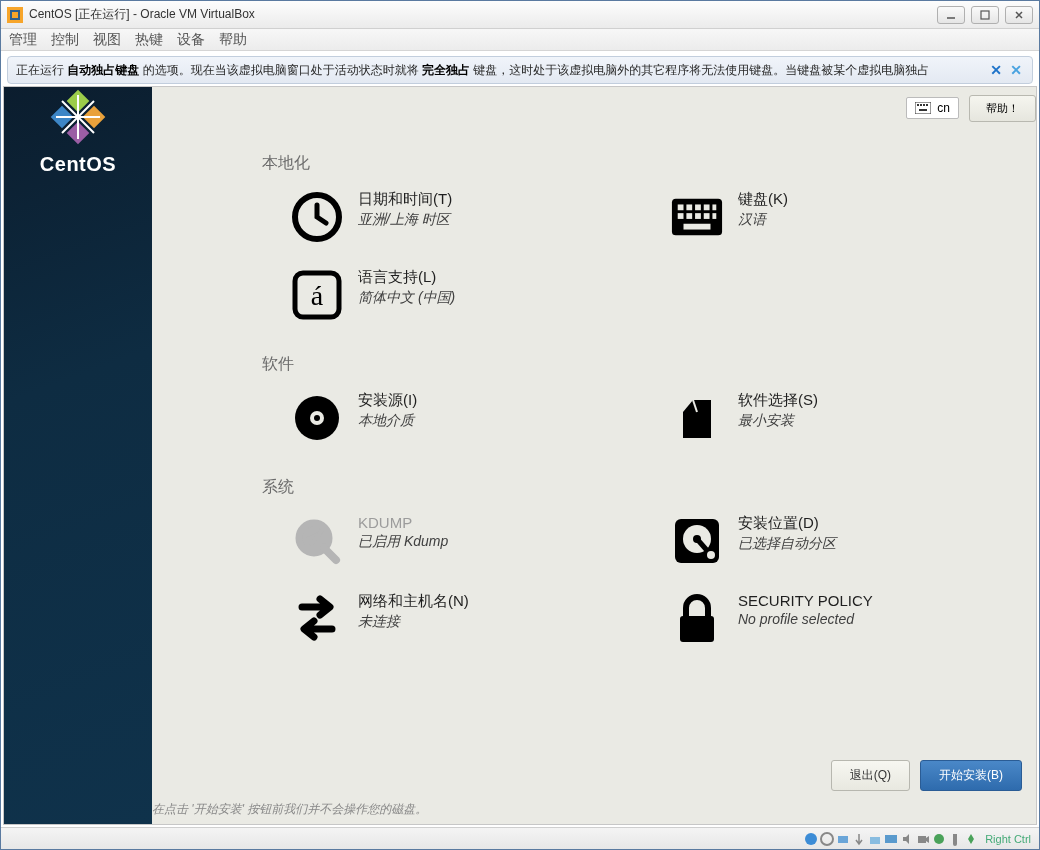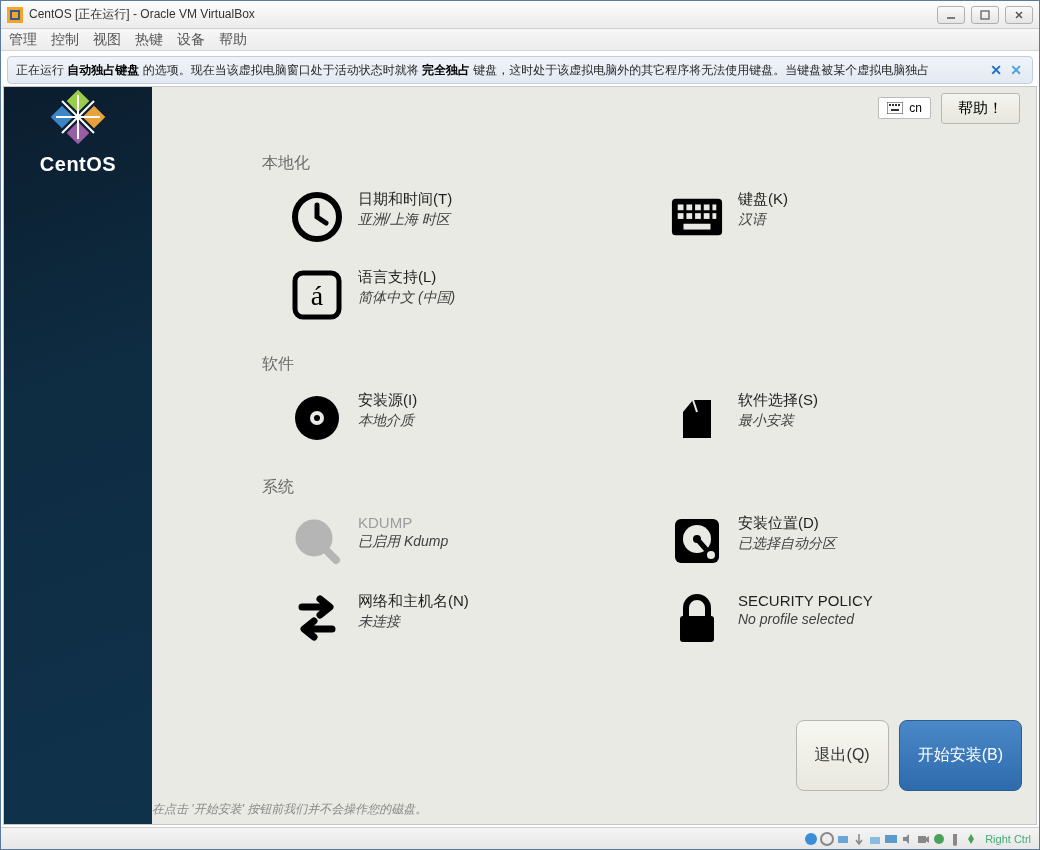--- a/index.html
+++ b/index.html
@@ -25,36 +25,36 @@
 .info-banner .x { width:16px; height:16px; color:#1e73c9; font-weight:bold; cursor:pointer; display:flex; align-items:center; justify-content:center; font-size:14px; }
 
 
 .installer { flex:1; display:flex; background:#eaeae4; position:relative; margin:2px; border:1px solid #c7c7c7; }
 .sidebar { width: 148px; background: linear-gradient(160deg,#0b1d2e 0%, #0e2c42 40%, #0f324b 100%); display:flex; flex-direction:column; align-items:center; padding-top:0; color:#fff; }
 .centos-logo { width:60px; height:60px; margin-bottom:6px; }
 .centos-name { font-size:20px; font-weight:600; color:#fff; letter-spacing:0.5px; }
 
 .main { flex:1; display:flex; flex-direction:column; position:relative; }
 
-.topbar { height:42px; display:flex; align-items:center; justify-content:flex-end; padding:0 16px; gap:10px; }
+.topbar { height:42px; display:flex; align-items:center; justify-content:flex-end; padding:0 0; gap:10px; }
 .lang-ind { background:#fff; border:1px solid #bbb; border-radius:2px; padding:3px 8px; display:flex; align-items:center; gap:6px; font-size:12px; }
-.help-btn { background: linear-gradient(#f5f5ef,#e6e6de); border:1px solid #b8b8b0; border-radius:3px; padding:5px 16px; font-size:15px; cursor:pointer; }
+.help-btn { background: linear-gradient(#f5f5ef,#e6e6de); border:1px solid #b8b8b0; border-radius:3px; padding:5px 16px; font-size:11px; cursor:pointer; }
 
 .content { flex:1; padding: 10px 20px 0 110px; overflow:auto; }
 .section-title { font-size:16px; color:#6b6b6b; margin: 14px 0 10px 0; font-weight:400; }
 .row { display:flex; gap:40px; }
 .spoke { display:flex; gap:14px; padding:6px 0 18px 28px; width:340px; cursor:pointer; }
 .spoke .icn { width:54px; height:54px; display:flex; align-items:center; justify-content:center; color:#000; }
 .spoke .icn.dim svg * { stroke:#b5b5b5; fill:#b5b5b5; }
 .spoke .txt .t { font-size:15px; color:#1f1f1f; font-weight:500; }
 .spoke .txt .s { font-size:14px; color:#404040; font-style:italic; margin-top:2px; }
 .spoke.dim .txt .t { color:#9c9c9c; }
 
 .footer { padding: 18px 14px 10px 14px; display:flex; justify-content:flex-end; gap:10px; }
-.btn { border-radius:8px; padding:24px 18px; font-size:16px; cursor:pointer; border:1px solid; }
+.btn { border-radius:3px; padding:6px 18px; font-size:12px; cursor:pointer; border:1px solid; }
 .btn-quit { background:linear-gradient(#f7f7f1,#e8e8e0); border-color:#b7b7af; color:#333; }
 .btn-begin { background:linear-gradient(#4a88c8,#2e6bad); border-color:#2a5c95; color:#fff; }
 .hint { text-align:left; padding:0 14px 6px 0; font-size:12px; color:#888; font-style:italic; }
 
 .statusbar { height:22px; background:linear-gradient(#f4f4f4,#e7e7e7); border-top:1px solid #cfcfcf; display:flex; align-items:center; justify-content:flex-end; padding:0 8px; font-size:11px; color:#555; }
 .statusbar .sicon { width:16px; height:16px; display:flex; align-items:center; justify-content:center; }
 .statusbar .hostkey { margin-left:6px; color:#4a7; }
 
 svg { display:block; }
 </style>

